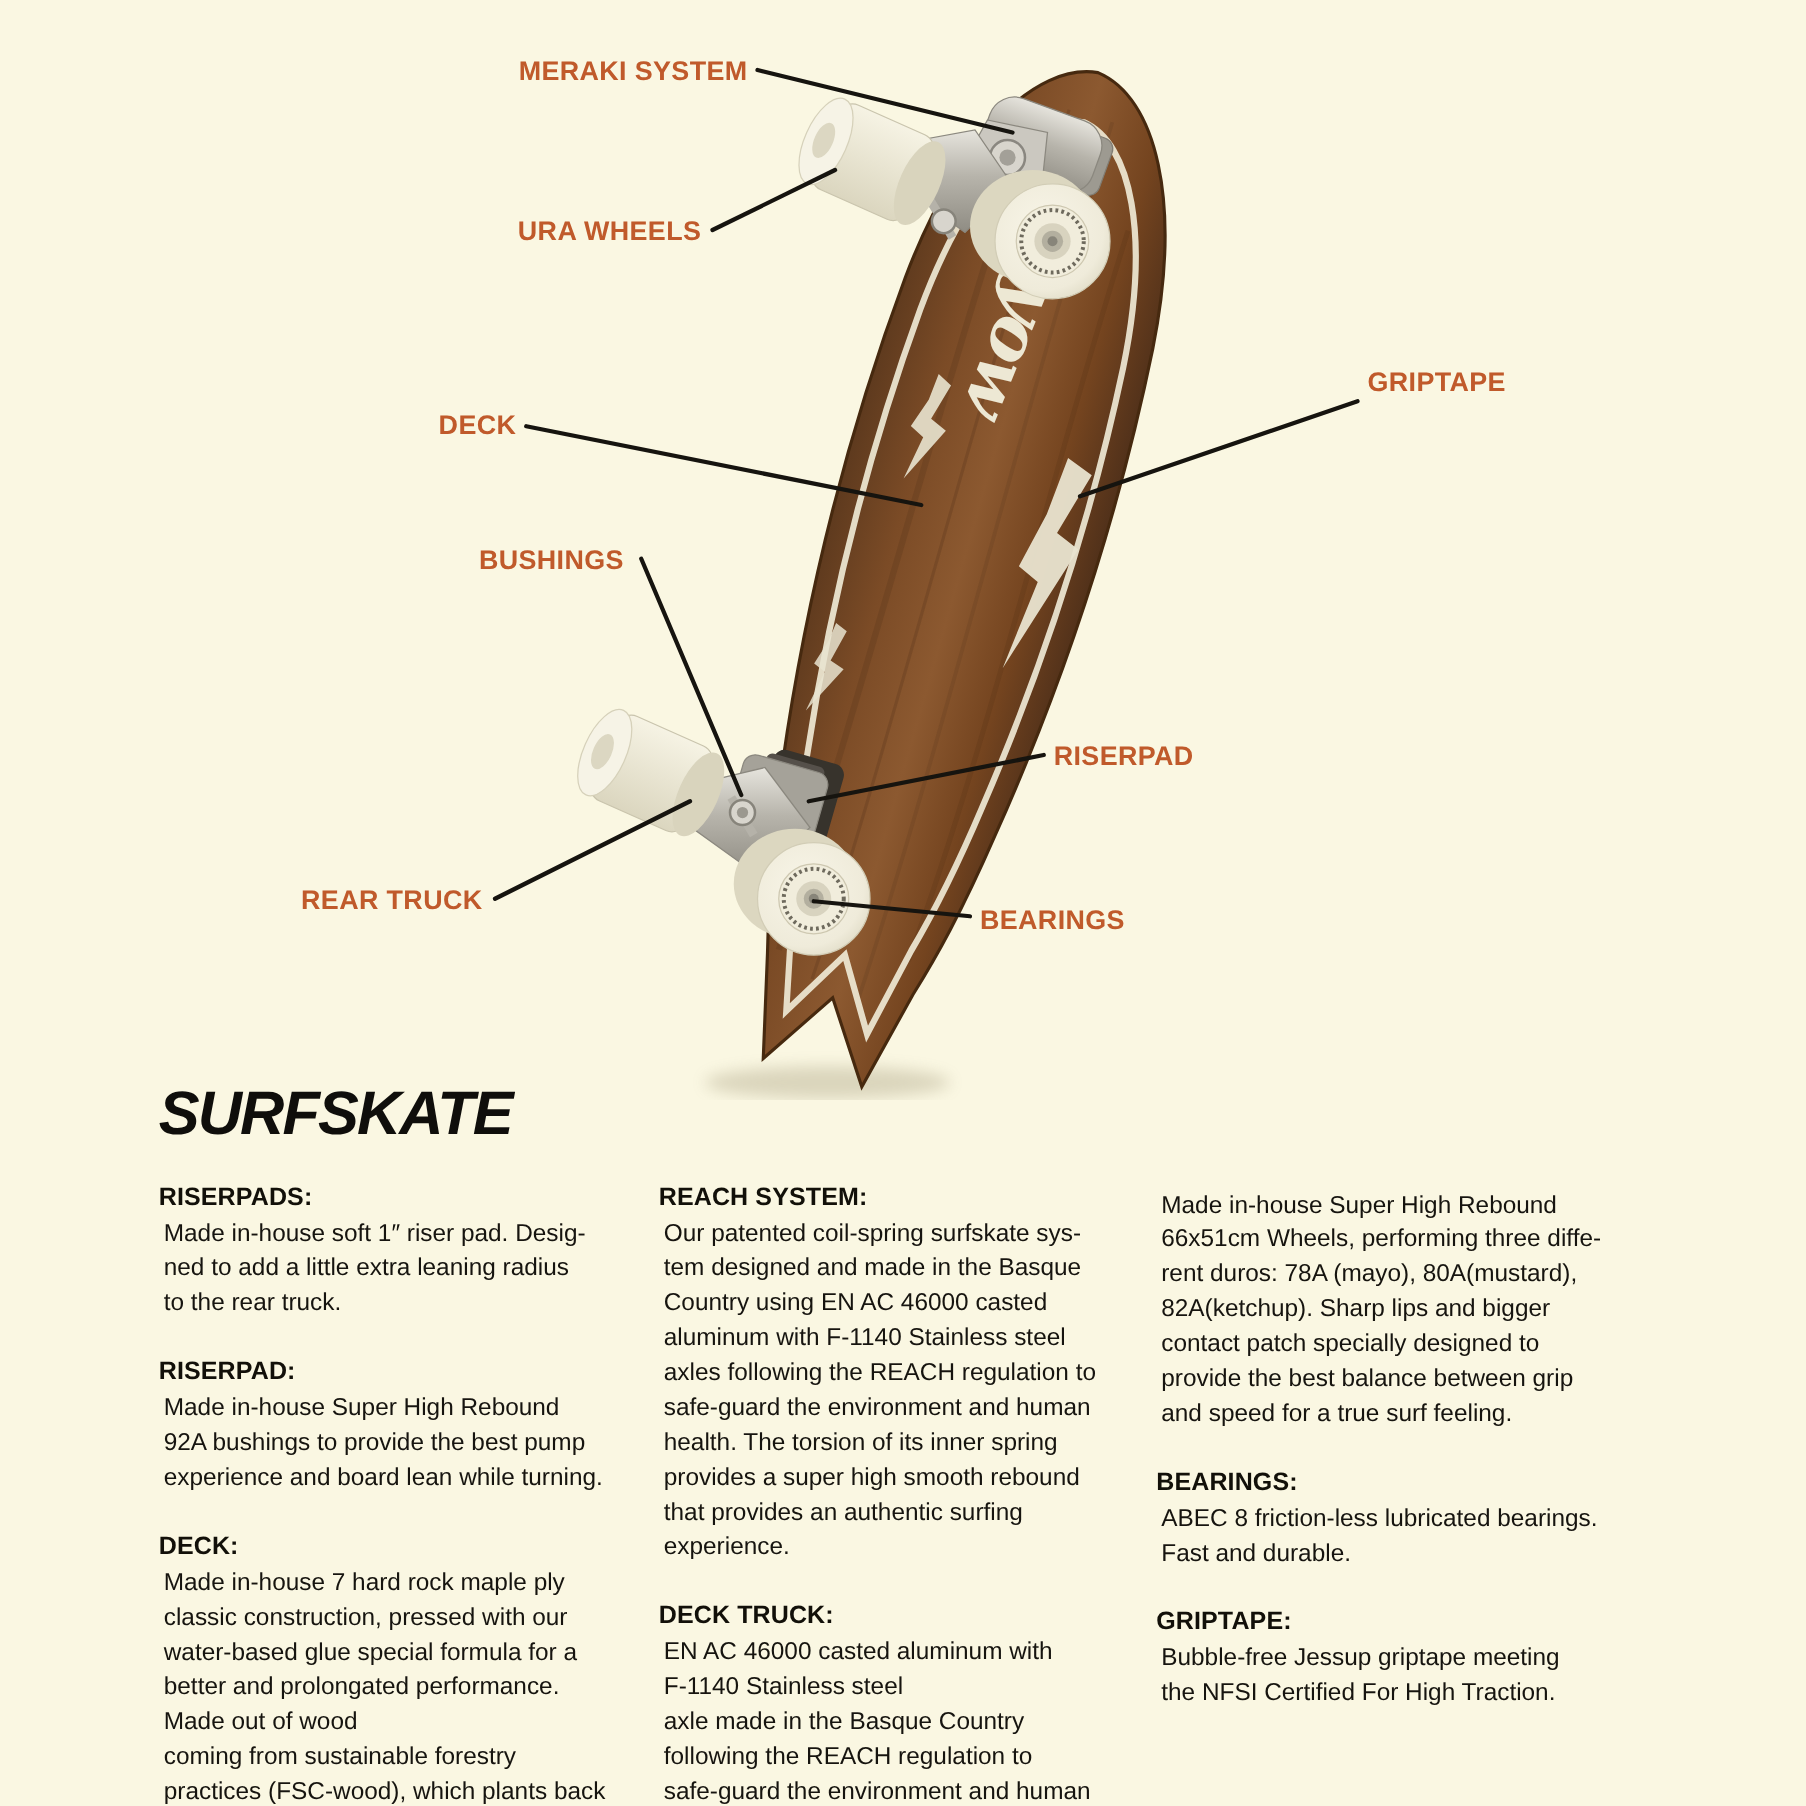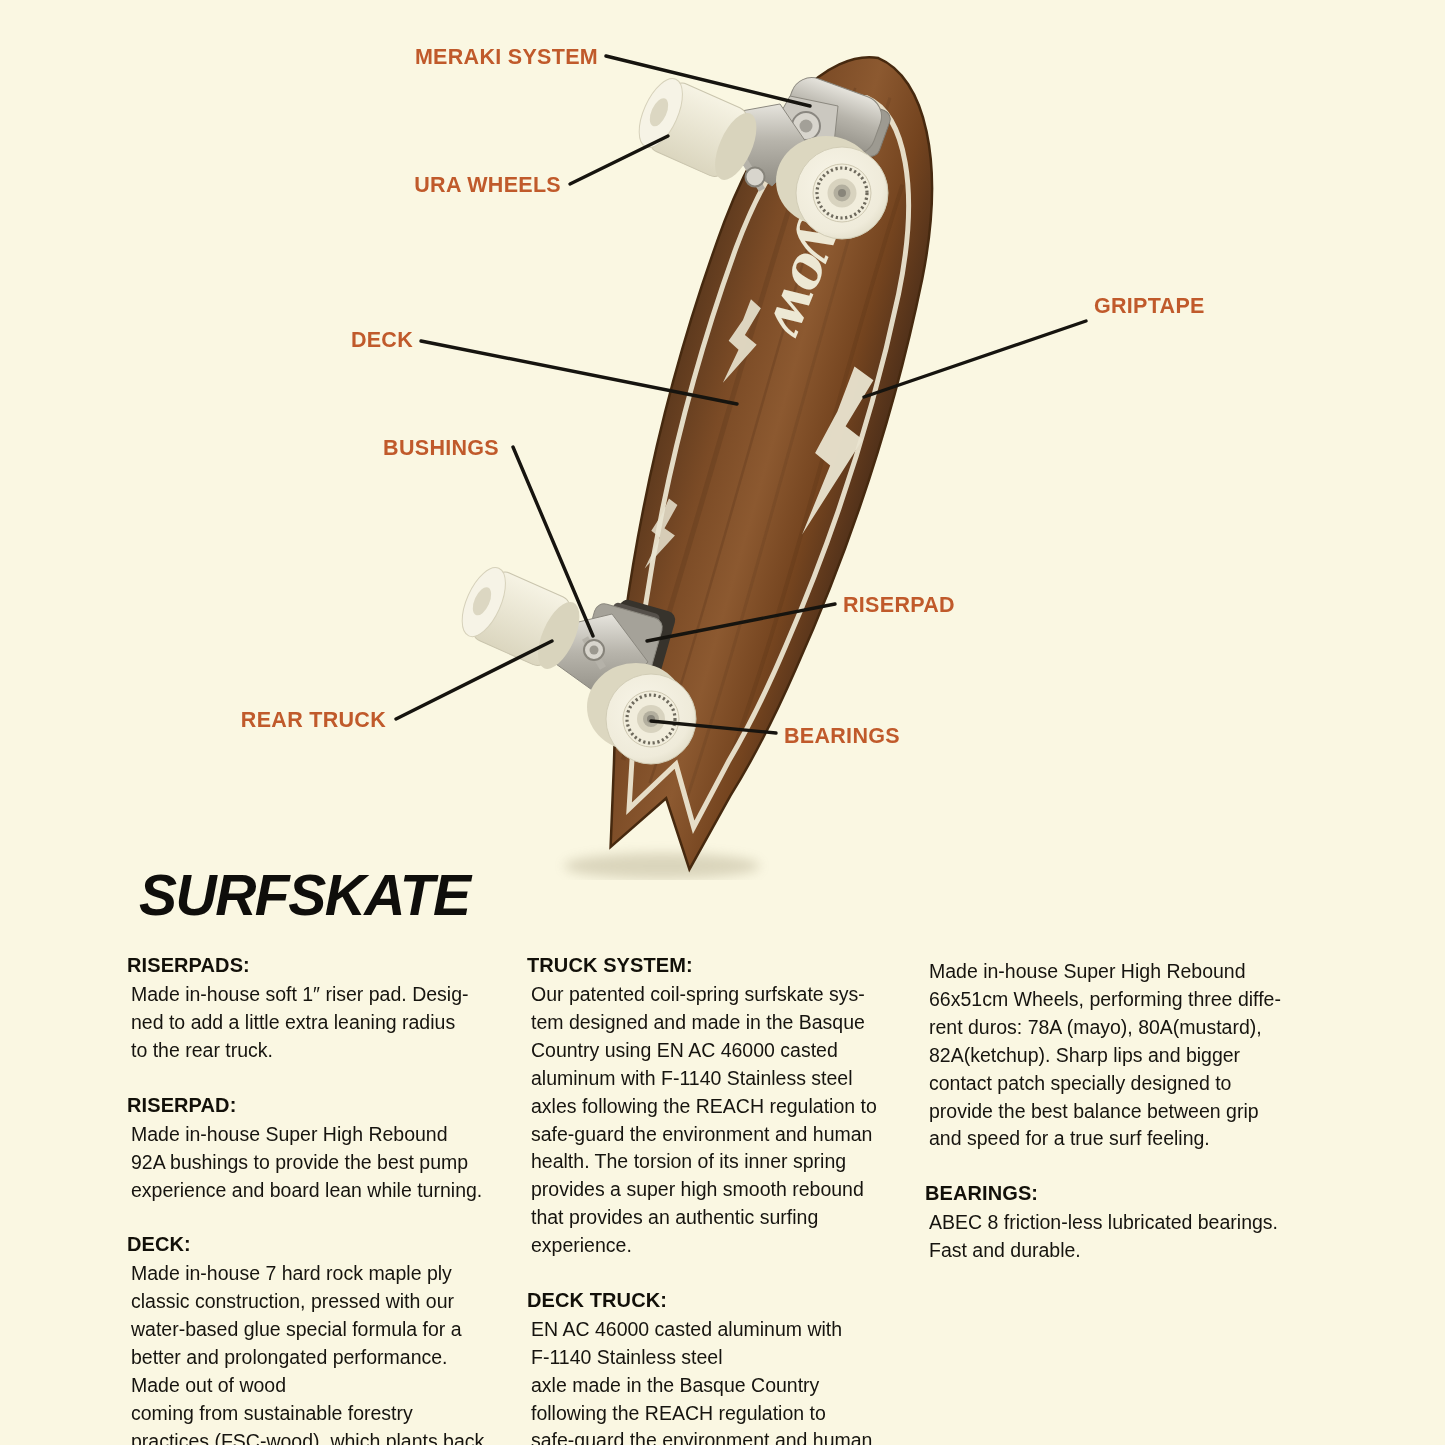--- a/index.html
+++ b/index.html
@@ -18,23 +18,23 @@
     fill:#C05A2B;
   }
   .leader{stroke:#16140F;stroke-width:3.4;stroke-linecap:round;}
   .deck-logo{
     font-family:"DejaVu Serif", serif;
     font-style:italic;font-weight:bold;font-size:56px;
     fill:#EDE8D4;letter-spacing:-2px;
   }
   .content{position:absolute;left:127px;top:868px;width:1250px;}
   .page-title{
-    margin:0 0 32px 12px;
+    margin:0 0 32px 0;
     font-style:italic;font-weight:bold;
-    font-size:57px;line-height:.95;letter-spacing:-1.5px;
+    font-size:49px;line-height:.95;letter-spacing:-1.5px;
     color:#0F0E0B;
   }
   .cols{display:grid;grid-template-columns:400px 398px 400px;}
   .col{min-width:0;}
   .section{margin:0 0 29px 0;padding-right:14px;}
   .section h3{
     margin:0 0 3px 0;
     font-weight:bold;
     font-size:20px;letter-spacing:.1px;color:#121009;
   }
@@ -208,21 +208,21 @@
 better and prolongated performance.
 Made out of wood
 coming from sustainable forestry
 practices (FSC-wood), which plants back
 double the trees used.</p>
         </div>
       </div>
 
       <div class="col">
         <div class="section">
-          <h3>TRUCK SYSTEM:</h3>
+          <h3>REACH SYSTEM:</h3>
           <p>Our patented coil-spring surfskate sys-
 tem designed and made in the Basque
 Country using EN AC 46000 casted
 aluminum with F-1140 Stainless steel
 axles following the REACH regulation to
 safe-guard the environment and human
 health. The torsion of its inner spring
 provides a super high smooth rebound
 that provides an authentic surfing
 experience.</p>
@@ -247,17 +247,22 @@
 82A(ketchup). Sharp lips and bigger
 contact patch specially designed to
 provide the best balance between grip
 and speed for a true surf feeling.</p>
         </div>
         <div class="section">
           <h3>BEARINGS:</h3>
           <p>ABEC 8 friction-less lubricated bearings.
 Fast and durable.</p>
         </div>
+        <div class="section">
+          <h3>GRIPTAPE:</h3>
+          <p>Bubble-free Jessup griptape meeting
+the NFSI Certified For High Traction.</p>
+        </div>
       </div>
 
     </div>
   </div>
 </div>
 
 </body></html>

